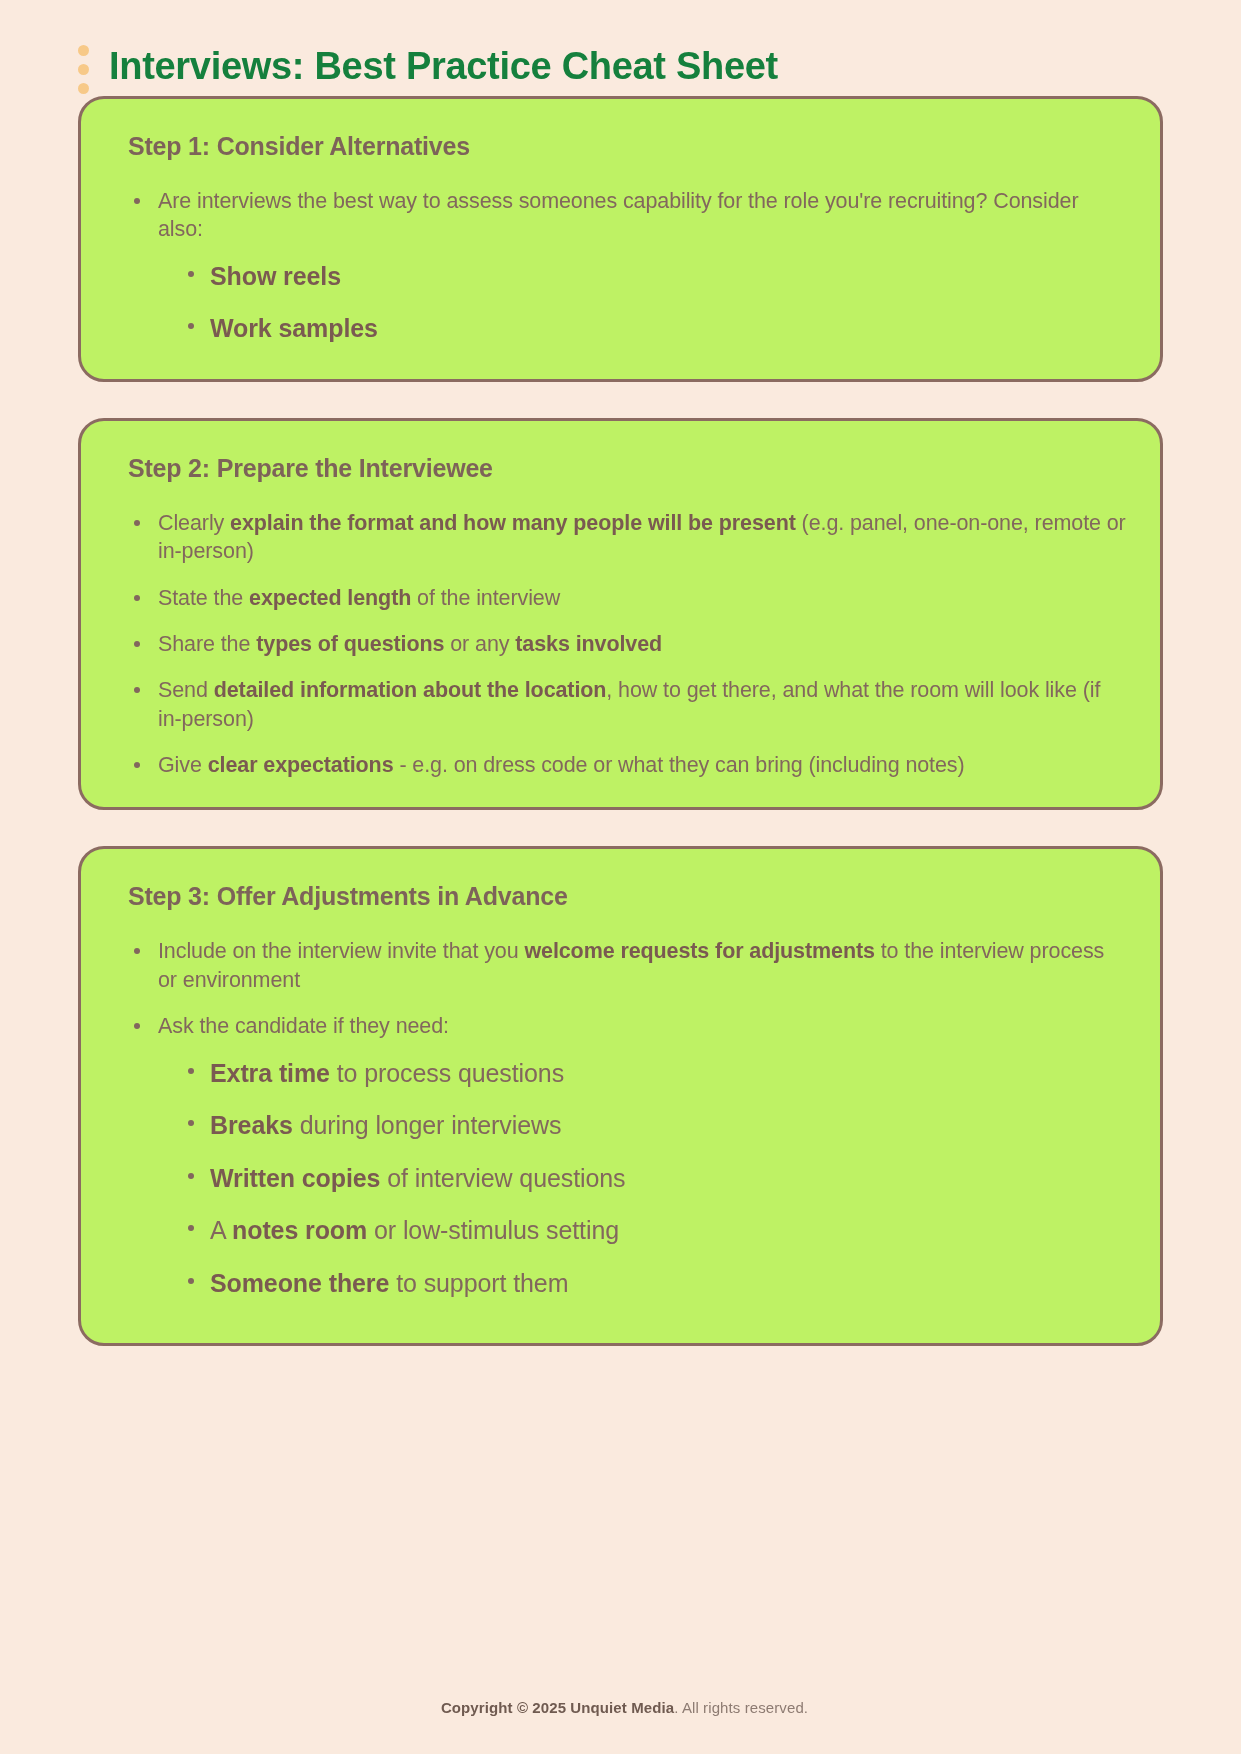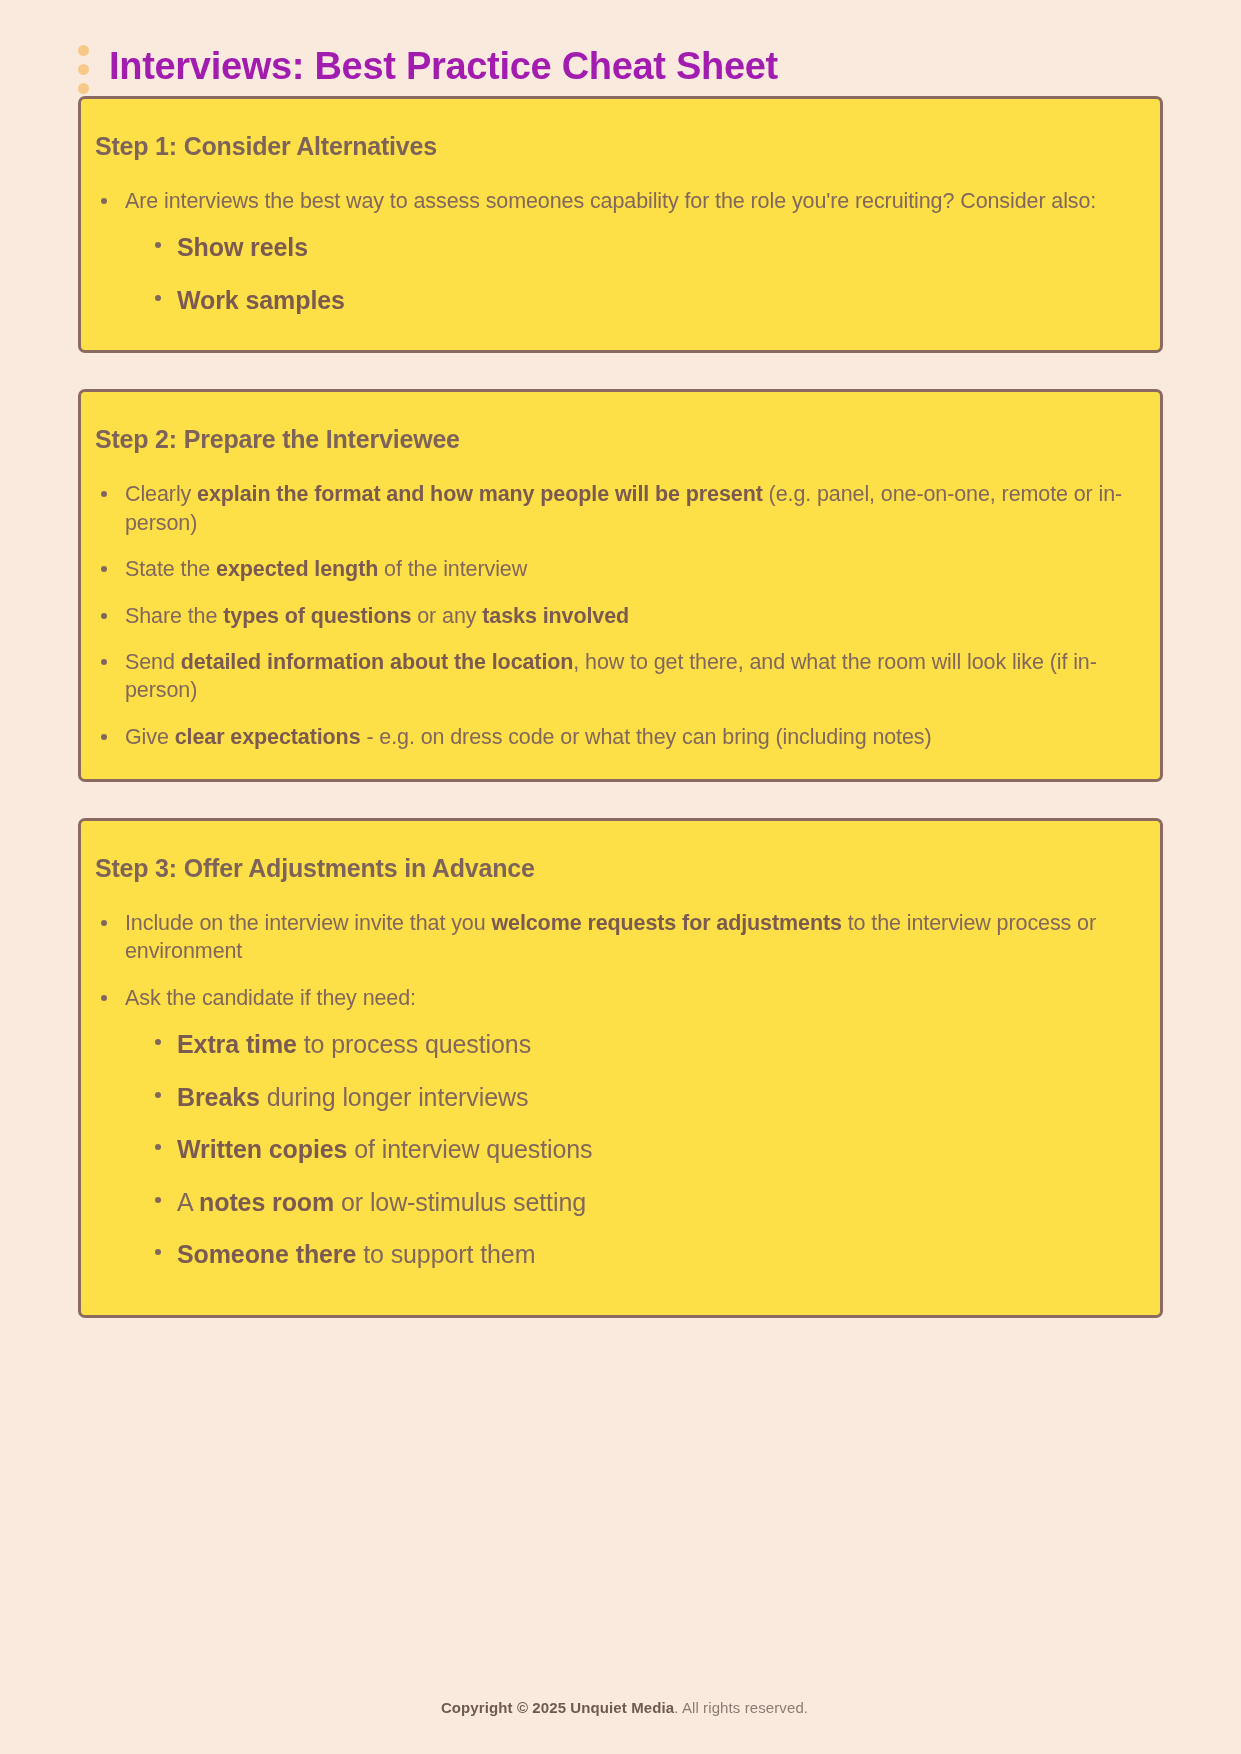--- a/index.html
+++ b/index.html
@@ -41,36 +41,36 @@
   .dots span {
     display: block;
     width: 11px;
     height: 11px;
     border-radius: 50%;
     background: #f7c988;
   }
   .page-title {
     font-size: 38px;
     font-weight: bold;
-    color: #a21caf;
+    color: #15803d;
     letter-spacing: -0.3px;
     line-height: 1.1;
     white-space: nowrap;
   }
 
   
   .cards {
     padding: 0 78px;
   }
   .card {
-    background: #fde047;
+    background: #bef264;
     border: 3px solid #8b6b61;
-    border-radius: 7px;
+    border-radius: 26px;
     box-sizing: border-box;
-    padding: 30px 34px 30px 12px;
+    padding: 30px 34px 30px 45px;
     margin-bottom: 36px;
   }
   .card-title {
     font-size: 25px;
     font-weight: bold;
     color: #7d6359;
     letter-spacing: -0.2px;
     margin: 2px 0 26px 2px;
     line-height: 1.2;
   }

